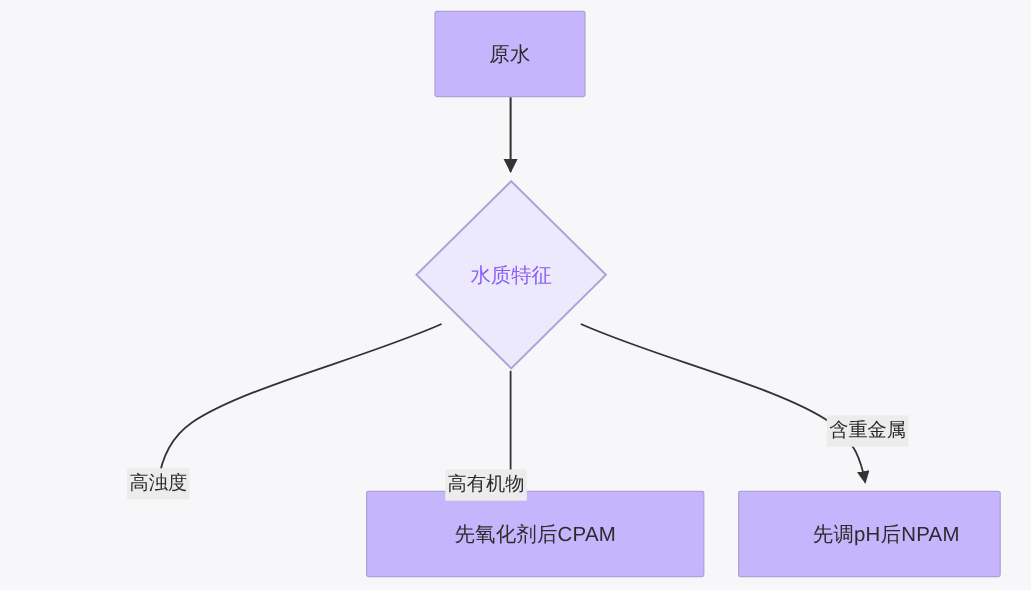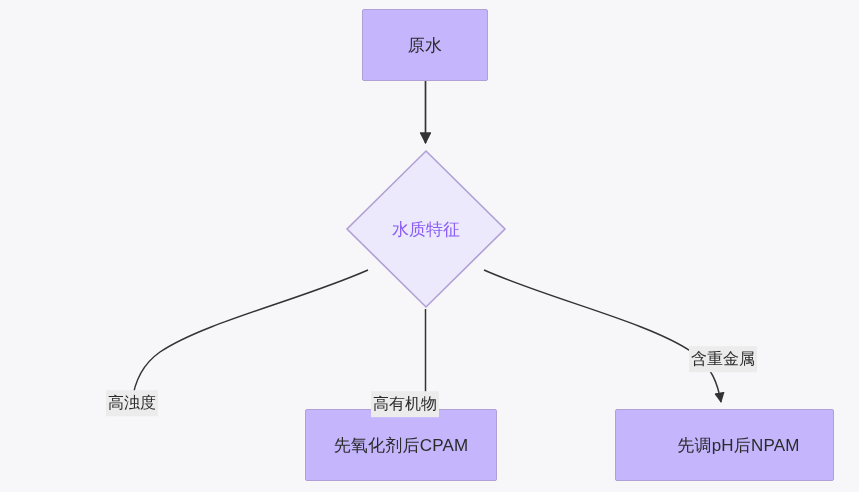--- a/index.html
+++ b/index.html
@@ -107,21 +107,21 @@
   </div>
 
   <div class="diamond-wrap" style="left:345px; top:149px;">
     <svg viewBox="0 0 162 160" xmlns="http://www.w3.org/2000/svg">
       <polygon points="81,2 160,80 81,158 2,80" fill="#ebe9fb" stroke="#b0a0d6" stroke-width="1.6"></polygon>
     </svg>
     <div class="diamond-label">水质特征</div>
   </div>
 
 
-  <div class="node" style="left:305px; top:409px; width:192px; height:72px;">
+  <div class="node" style="left:305px; top:409px; width:282px; height:72px;">
     <span class="node-label">先氧化剂后CPAM</span>
   </div>
 
   <div class="node" style="left:615px; top:409px; width:219px; height:72px;padding-left:28px;">
     <span class="node-label">先调pH后NPAM</span>
   </div>
 
   <div class="edge-label" style="left:132px; top:359px;margin-top:44px;">高浊度</div>
 
   <div class="edge-label" style="left:405px; top:359px;margin-top:45px;">高有机物</div>

